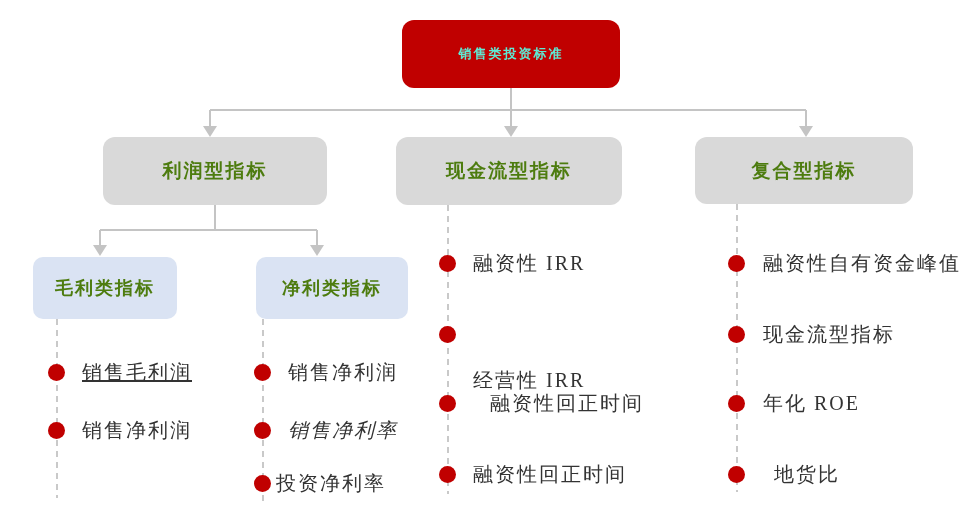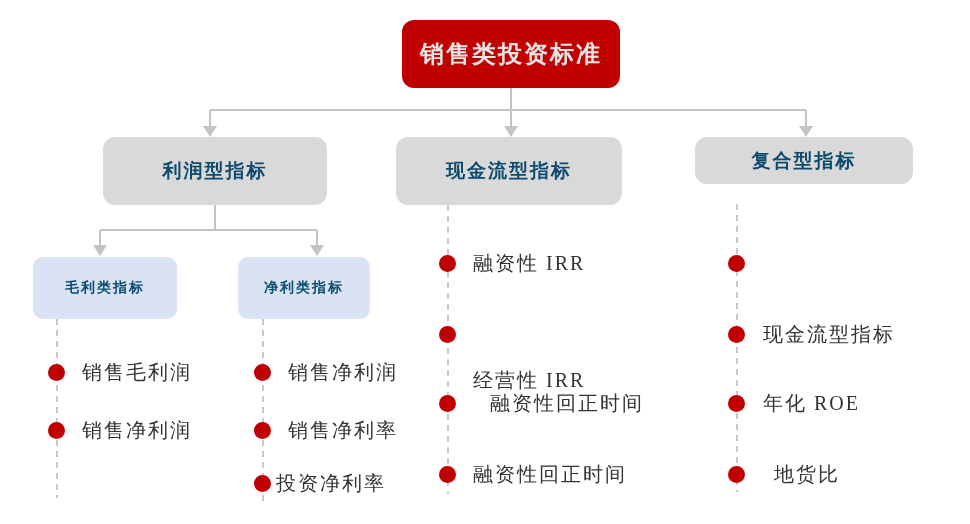--- a/index.html
+++ b/index.html
@@ -23,37 +23,37 @@
   }
   .node {
     position: absolute;
     display: flex;
     align-items: center;
     justify-content: center;
     box-sizing: border-box;
     text-align: center;
     font-weight: bold;
     letter-spacing: 2px;
-    color: #0c4a6e;
+    color: #4d7c0f;
   }
   .root-node {
     background: #c00000;
-    color: #e5e5e5;
+    color: #5eead4;
     border-radius: 12px;
-    font-size: 24px;
+    font-size: 13px;
   }
   .branch-node {
     background: #d9d9d9;
     border-radius: 12px;
     font-size: 19px;
   }
   .sub-node {
     background: #dae3f3;
     border-radius: 10px;
-    font-size: 14px;
+    font-size: 18px;
   }
   .bullet {
     position: absolute;
     width: 17px;
     height: 17px;
     border-radius: 50%;
     background: #c00000;
   }
   .item-label {
     position: absolute;
@@ -99,53 +99,54 @@
   <div class="node root-node" style="left:402px; top:20px; width:218px; height:68px;">
     <span>销售类投资标准</span>
   </div>
 
   <div class="node branch-node" style="left:103px; top:137px; width:224px; height:68px;">
     <span>利润型指标</span>
   </div>
   <div class="node branch-node" style="left:396px; top:137px; width:226px; height:68px;">
     <span>现金流型指标</span>
   </div>
-  <div class="node branch-node" style="left:695px; top:137px; width:218px; height:47px;">
+  <div class="node branch-node" style="left:695px; top:137px; width:218px; height:67px;">
     <span>复合型指标</span>
   </div>
 
   <div class="node sub-node" style="left:33px; top:257px; width:144px; height:62px;">
     <span>毛利类指标</span>
   </div>
-  <div class="node sub-node" style="left:238px; top:257px; width:132px; height:62px;">
+  <div class="node sub-node" style="left:256px; top:257px; width:152px; height:62px;">
     <span>净利类指标</span>
   </div>
 
   <div class="bullet" style="left:48px; top:364px;"></div>
-  <div class="item-label" style="left:82px; top:361px;">销售毛利润</div>
+  <div class="item-label" style="left:82px; top:361px;text-decoration:underline;">销售毛利润</div>
   <div class="bullet" style="left:48px; top:422px;"></div>
   <div class="item-label" style="left:82px; top:419px;">销售净利润</div>
 
   <div class="bullet" style="left:254px; top:364px;"></div>
   <div class="item-label" style="left:288px; top:361px;">销售净利润</div>
   <div class="bullet" style="left:254px; top:422px;"></div>
-  <div class="item-label" style="left:288px; top:419px;">销售净利率</div>
+  <div class="item-label" style="left:288px; top:419px;font-style:italic;">销售净利率</div>
   <div class="bullet" style="left:254px; top:475px;"></div>
   <div class="item-label" style="left:276px; top:472px;">投资净利率</div>
 
   <div class="bullet" style="left:439px; top:255px;"></div>
   <div class="item-label" style="left:473px; top:252px;">融资性 IRR</div>
   <div class="bullet" style="left:439px; top:326px;"></div>
   <div class="item-label" style="left:473px; top:323px;margin-top:46px;">经营性 IRR</div>
   <div class="bullet" style="left:439px; top:395px;"></div>
   <div class="item-label" style="left:490px; top:392px;">融资性回正时间</div>
   <div class="bullet" style="left:439px; top:466px;"></div>
   <div class="item-label" style="left:473px; top:463px;">融资性回正时间</div>
 
   <div class="bullet" style="left:728px; top:255px;"></div>
+  <div class="item-label" style="left:763px; top:252px;">融资性自有资金峰值</div>
   <div class="bullet" style="left:728px; top:326px;"></div>
   <div class="item-label" style="left:763px; top:323px;">现金流型指标</div>
   <div class="bullet" style="left:728px; top:395px;"></div>
   <div class="item-label" style="left:763px; top:392px;">年化 ROE</div>
   <div class="bullet" style="left:728px; top:466px;"></div>
   <div class="item-label" style="left:774px; top:463px;">地货比</div>
 
 </div>
 
 </body></html>

